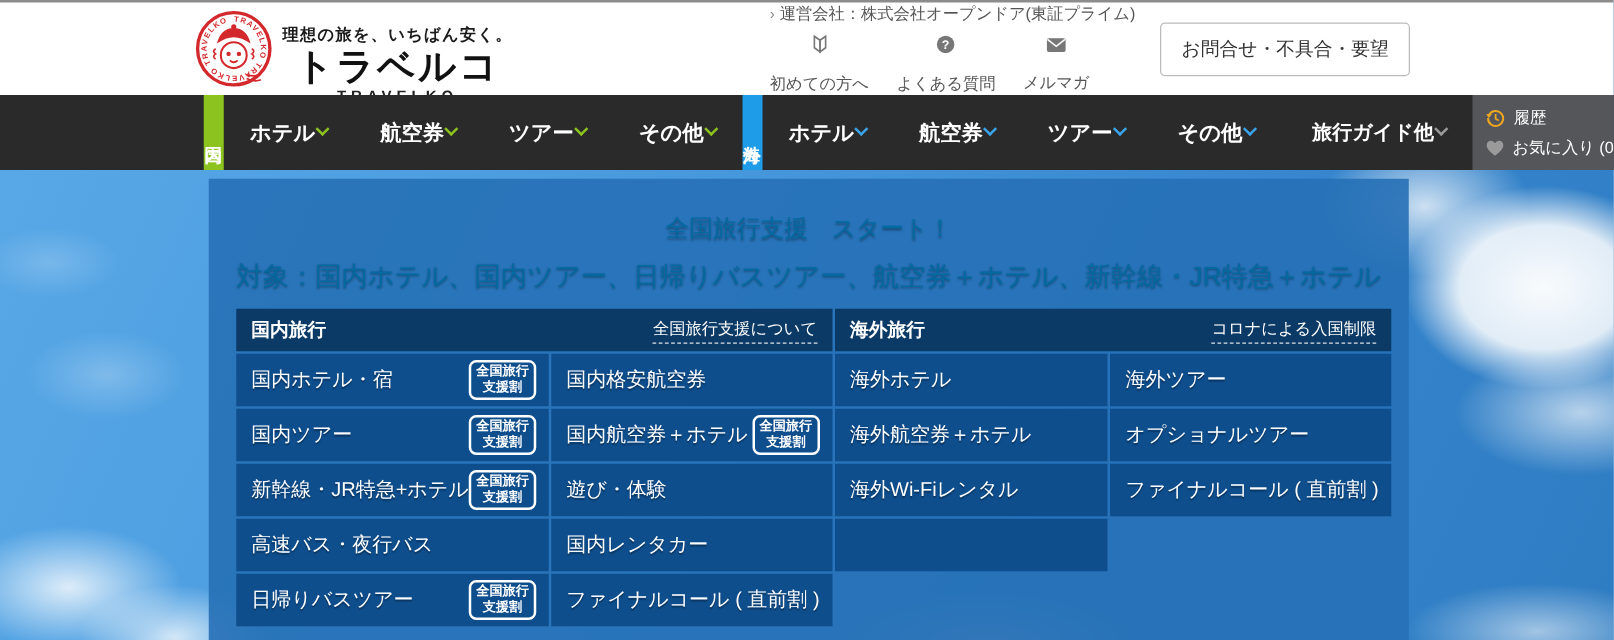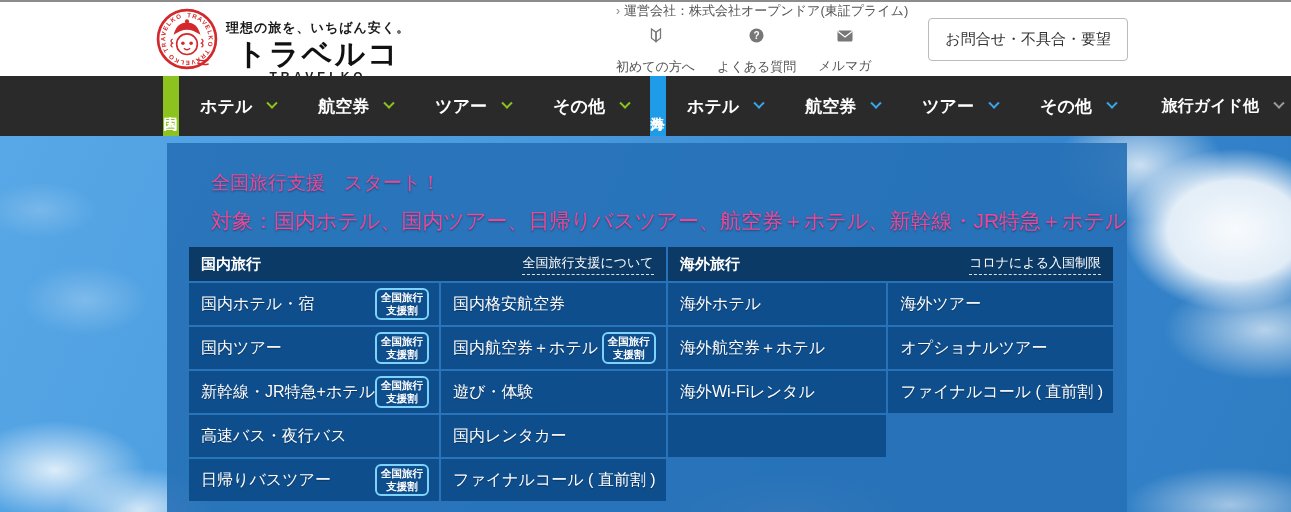--- a/index.html
+++ b/index.html
@@ -50,41 +50,41 @@
     position:relative; z-index:3; height:60px; background:#2a2a2a;
     display:flex; align-items:stretch; padding-left:163px;
   }
   .area-badge {
     width:31px; display:flex; flex-direction:column; align-items:center; justify-content:center;
     color:#fff; font-weight:bold; font-size:14px; line-height:1.15; cursor:pointer;
   }
   .badge-green { background:#8dc31e; }
   .badge-blue  { background:#1e9ce8; }
   .nav-item {
-    display:flex; align-items:center; gap:16px; padding:0 21px;
+    display:flex; align-items:center; gap:2px; padding:0 21px;
     color:#fff; font-weight:bold; font-size:17px; cursor:pointer; white-space:nowrap;
   }
   .chev { width:8px; height:8px; border-right:2px solid; border-bottom:2px solid; transform:rotate(45deg) translate(-2px,-2px); }
   .chev-green { color:#8dc31e; }
   .chev-blue  { color:#3aa4ea; }
   .chev-gray  { color:#9a9a9a; }
   .nav-divider { width:1px; background:#101010; margin:0 2px; }
   .guide-item { font-size:16px; }
   .user-box {
     margin-left:auto; margin-right:163px; width:118px; background:#55565a;
     display:flex; flex-direction:column; justify-content:center; gap:6px; padding:0 11px;
   }
   .user-row { display:flex; align-items:center; gap:7px; color:#fff; font-size:13px; cursor:pointer; white-space:nowrap; }
 
   
   .overlay {
     position:absolute; z-index:2; left:167px; top:143px; width:960px; bottom:0;
     background:rgba(38,112,182,0.90);
   }
-  .banner { color:#ec4899; text-shadow:0 1px 2px rgba(0,0,0,.4);padding-left:44px; }
+  .banner { text-align:center; color:#0369a1; text-shadow:0 1px 2px rgba(0,0,0,.4); }
   .banner-line1 { padding-top:27px; font-size:19px; }
   .banner-line2 { margin-top:11px; font-size:21px; }
 
   .tables { position:absolute; top:104px; left:22px; display:flex; gap:37px; }
   .menu-table { display:grid; grid-template-columns:1fr 1fr; gap:2px; align-content:start; }
   .menu-table.domestic { width:442px; }
   .menu-table.overseas { width:445px; }
   .t-head {
     grid-column:1 / 3; height:34px; background:#0c3a66; color:#fff;
     display:flex; align-items:center; justify-content:space-between; padding:0 12px;
@@ -94,21 +94,21 @@
     font-size:13px; color:#fff; cursor:pointer;
     border-bottom:1px dashed rgba(255,255,255,.85); padding-bottom:2px;
   }
   .t-cell {
     height:42px; background:#0f4e8d; color:#fff; font-size:16px;
     display:flex; align-items:center; padding:0 10px 0 12px; cursor:pointer;
     text-shadow:0 1px 1px rgba(0,0,0,.35); white-space:nowrap;
   }
   .t-cell.empty { cursor:default; }
   .support-badge {
-    margin-left:auto; border:2px solid #7dd3fc; border-radius:6px;
+    margin-left:auto; border:2px solid #ffffff; border-radius:6px;
     display:flex; flex-direction:column; align-items:center;
     font-size:10.5px; line-height:1.25; padding:1px 4px; font-weight:bold;
     text-shadow:none; flex-shrink:0;
   }
   .icon { display:inline-flex; flex-shrink:0; }
 </style>
 </head>
 <body>
 
 <div class="sky"></div>

